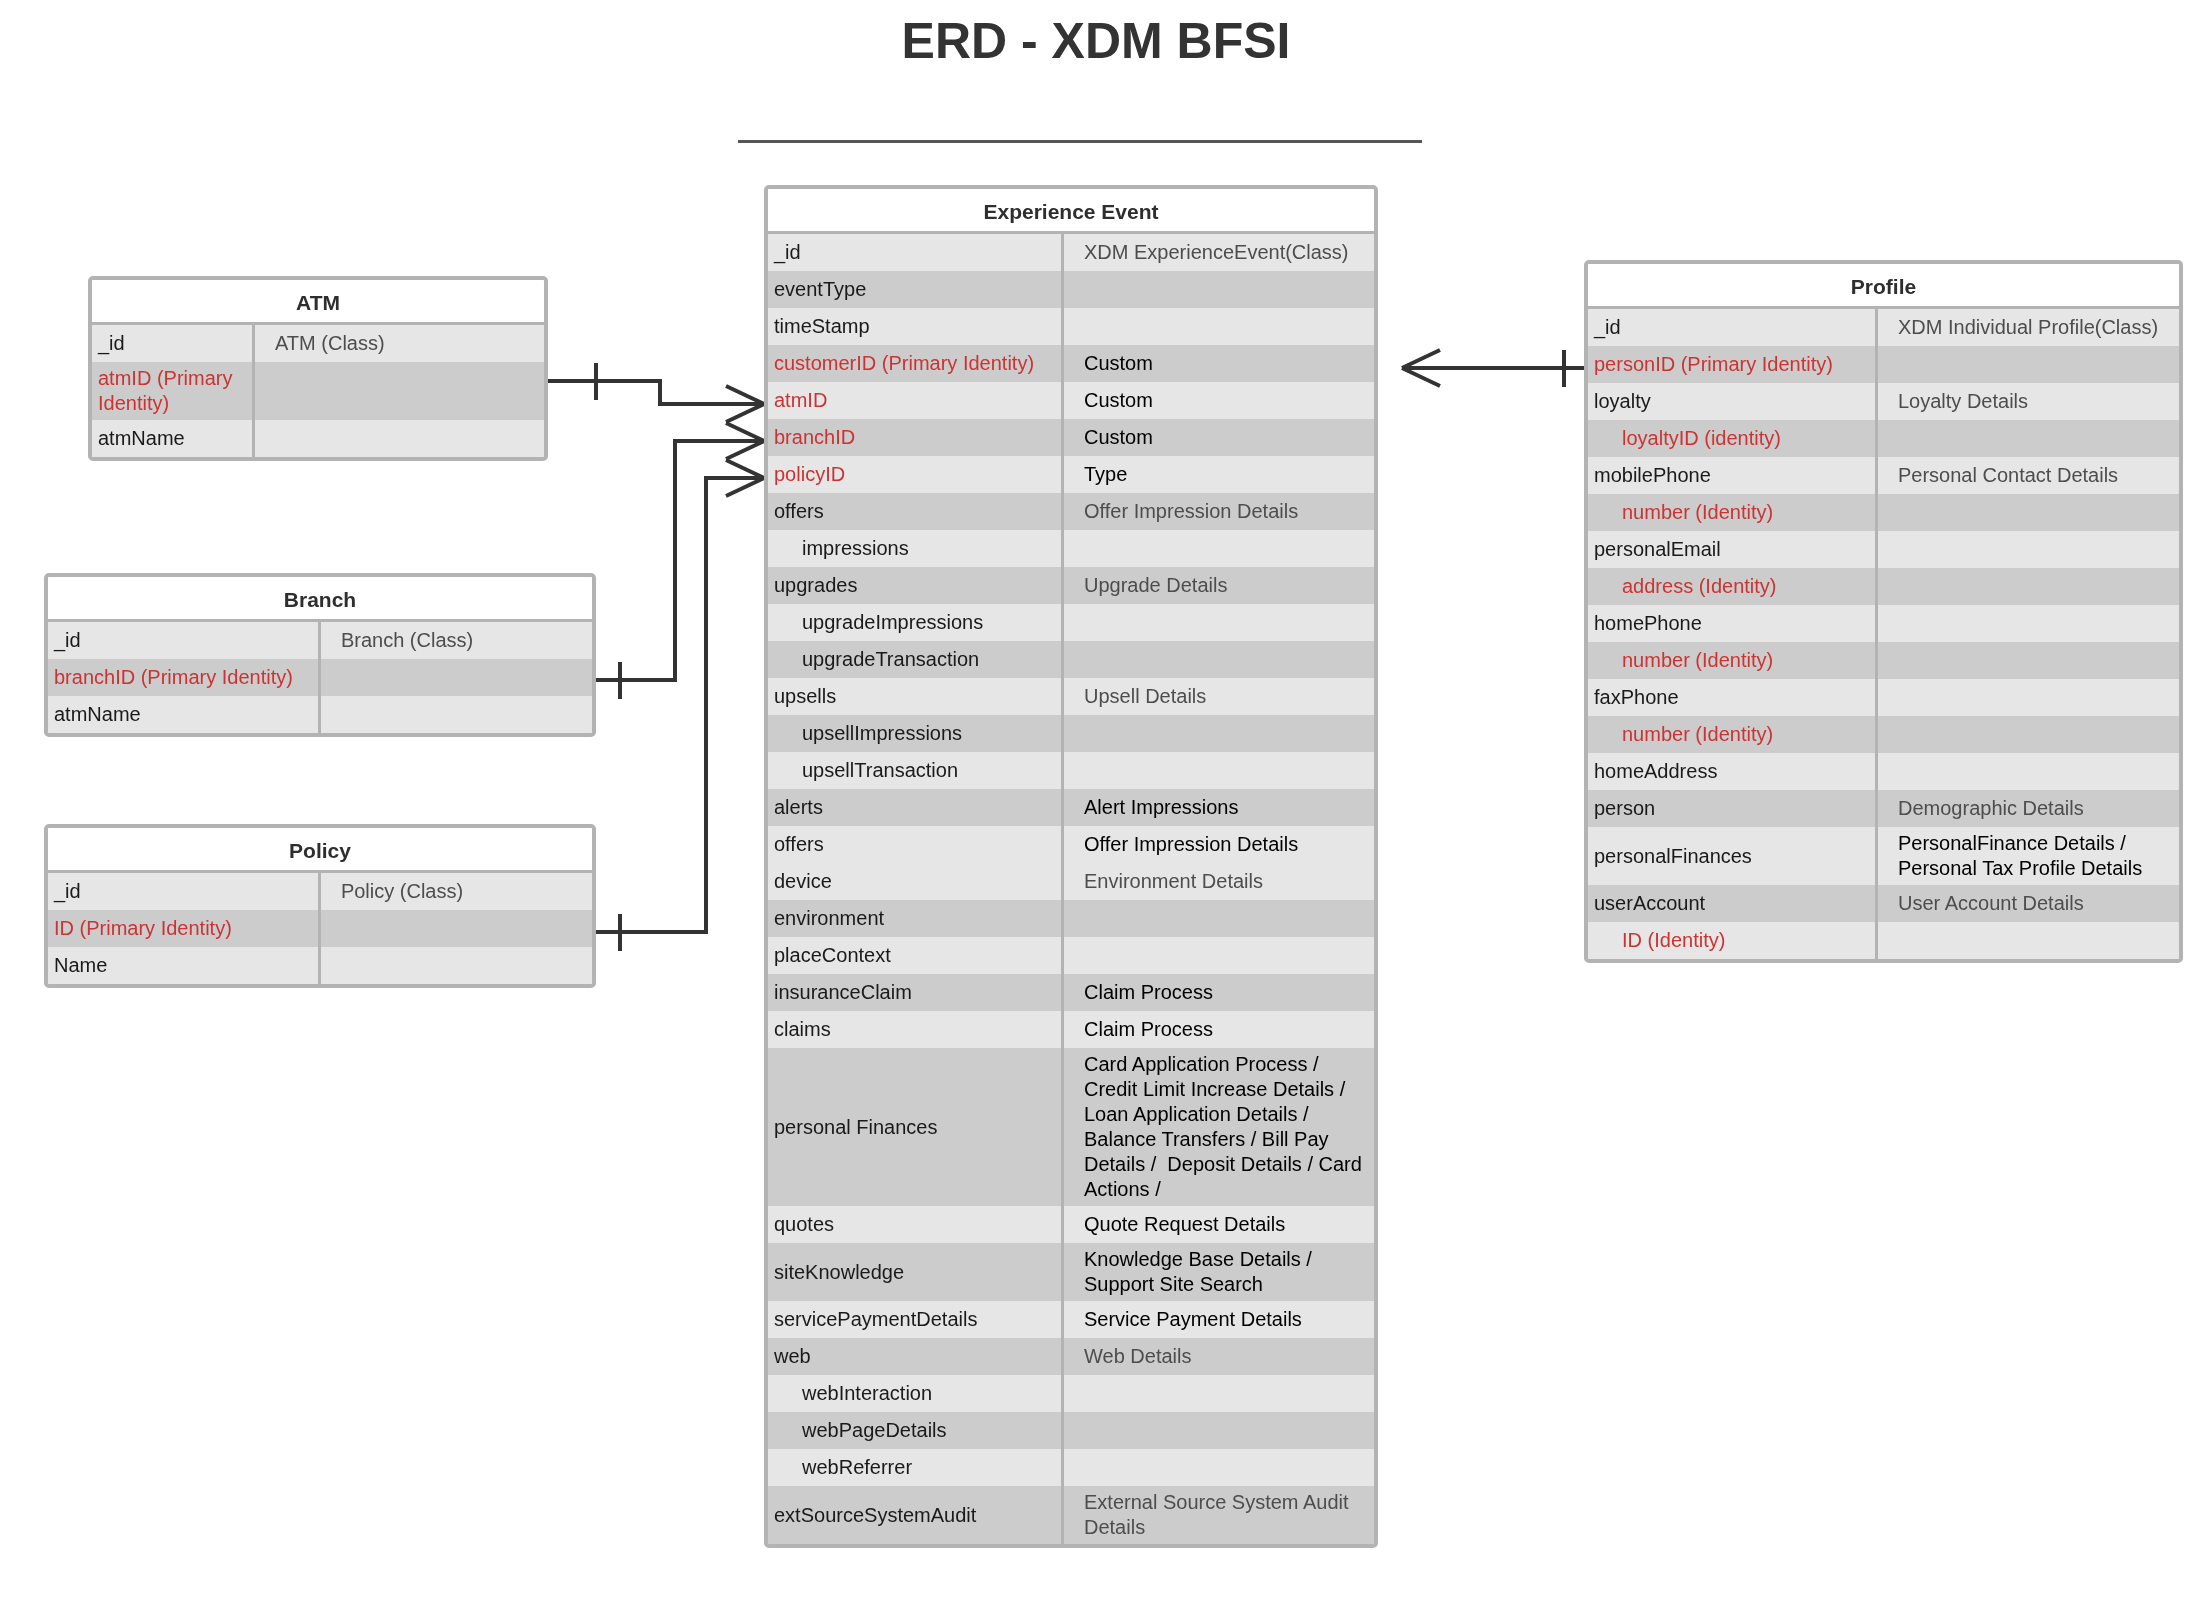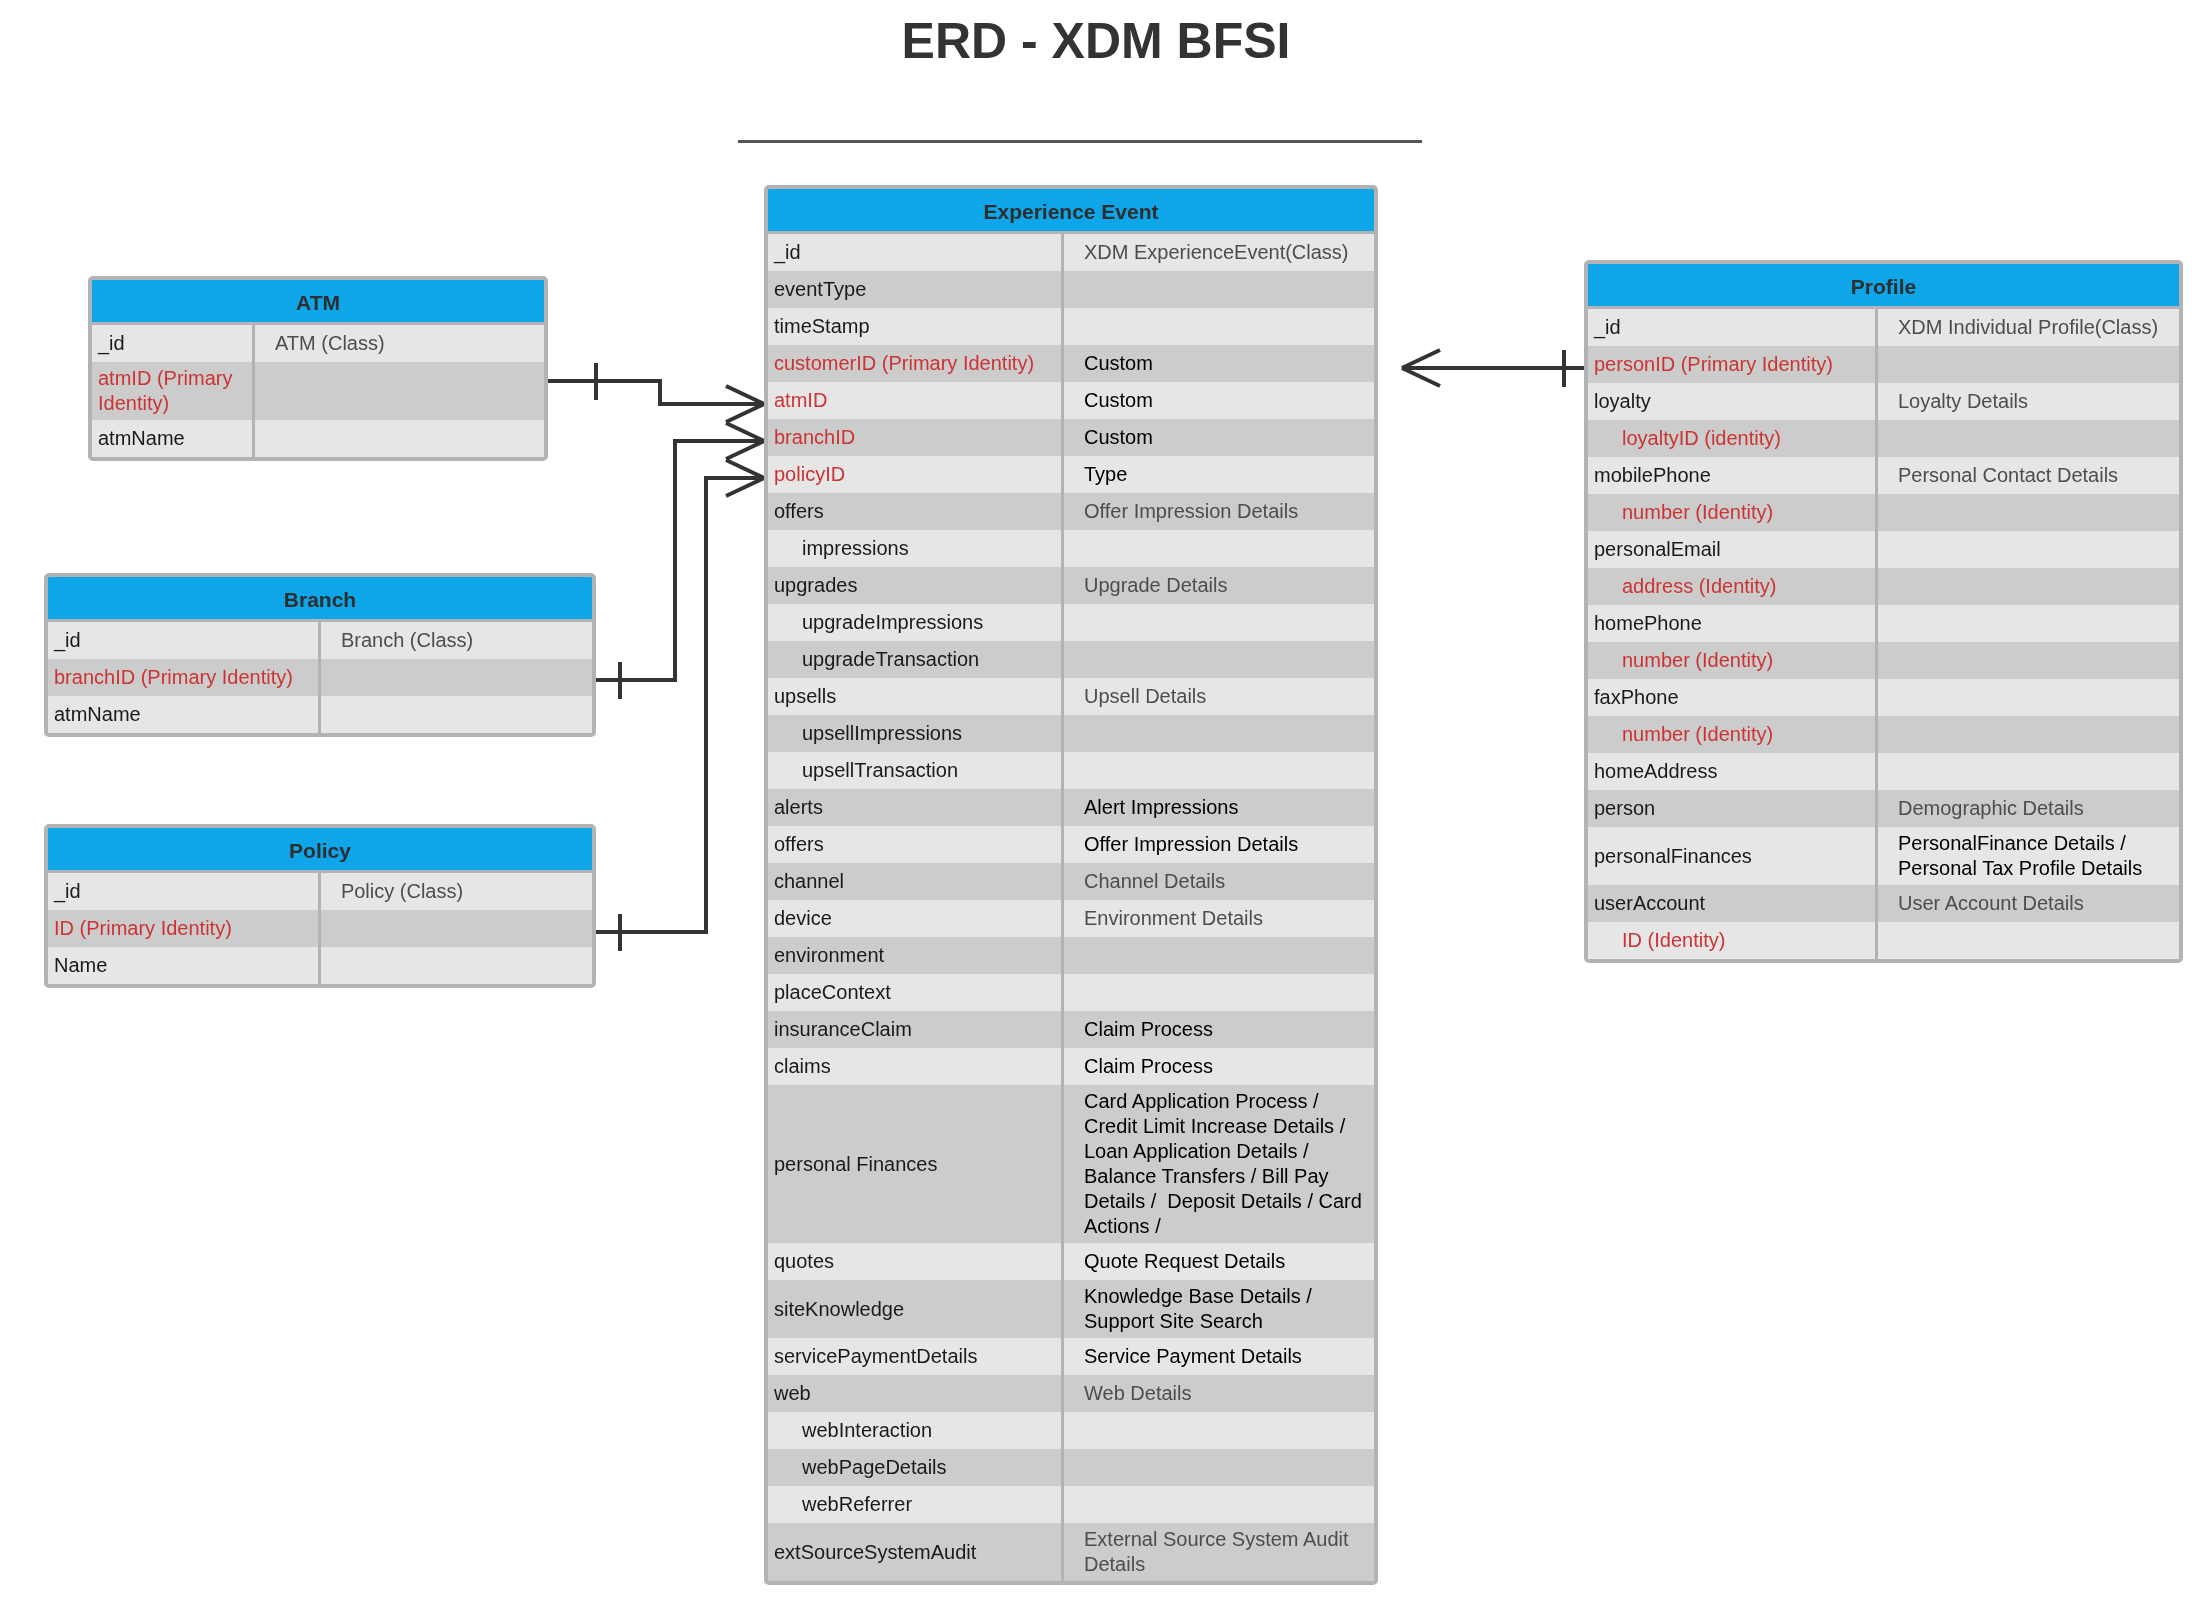--- a/index.html
+++ b/index.html
@@ -49,21 +49,21 @@
     overflow: hidden;
   }
   .entity-title {
     box-sizing: border-box;
     height: 45px;
     line-height: 45px;
     text-align: center;
     font-size: 21px;
     font-weight: bold;
     color: #2e2e2e;
-    background: #0ea5e9;
+    background: #ffffff;
     border-bottom: 3px solid #b3b3b3;
   }
   .erow {
     display: flex;
     box-sizing: border-box;
     min-height: 37px;
     background: #e6e6e6;
   }
   .erow.alt { background: #cccccc; }
   .cell-name, .cell-val {
@@ -244,24 +244,20 @@
           <div class="cell-val"></div>
         </div>
         <div class="erow alt">
           <div class="cell-name">alerts</div>
           <div class="cell-val dark">Alert Impressions</div>
         </div>
         <div class="erow">
           <div class="cell-name">offers</div>
           <div class="cell-val dark">Offer Impression Details</div>
         </div>
-        <div class="erow alt">
-          <div class="cell-name">channel</div>
-          <div class="cell-val">Channel Details</div>
-        </div>
         <div class="erow">
           <div class="cell-name">device</div>
           <div class="cell-val">Environment Details</div>
         </div>
         <div class="erow alt">
           <div class="cell-name">environment</div>
           <div class="cell-val"></div>
         </div>
         <div class="erow">
           <div class="cell-name">placeContext</div>

